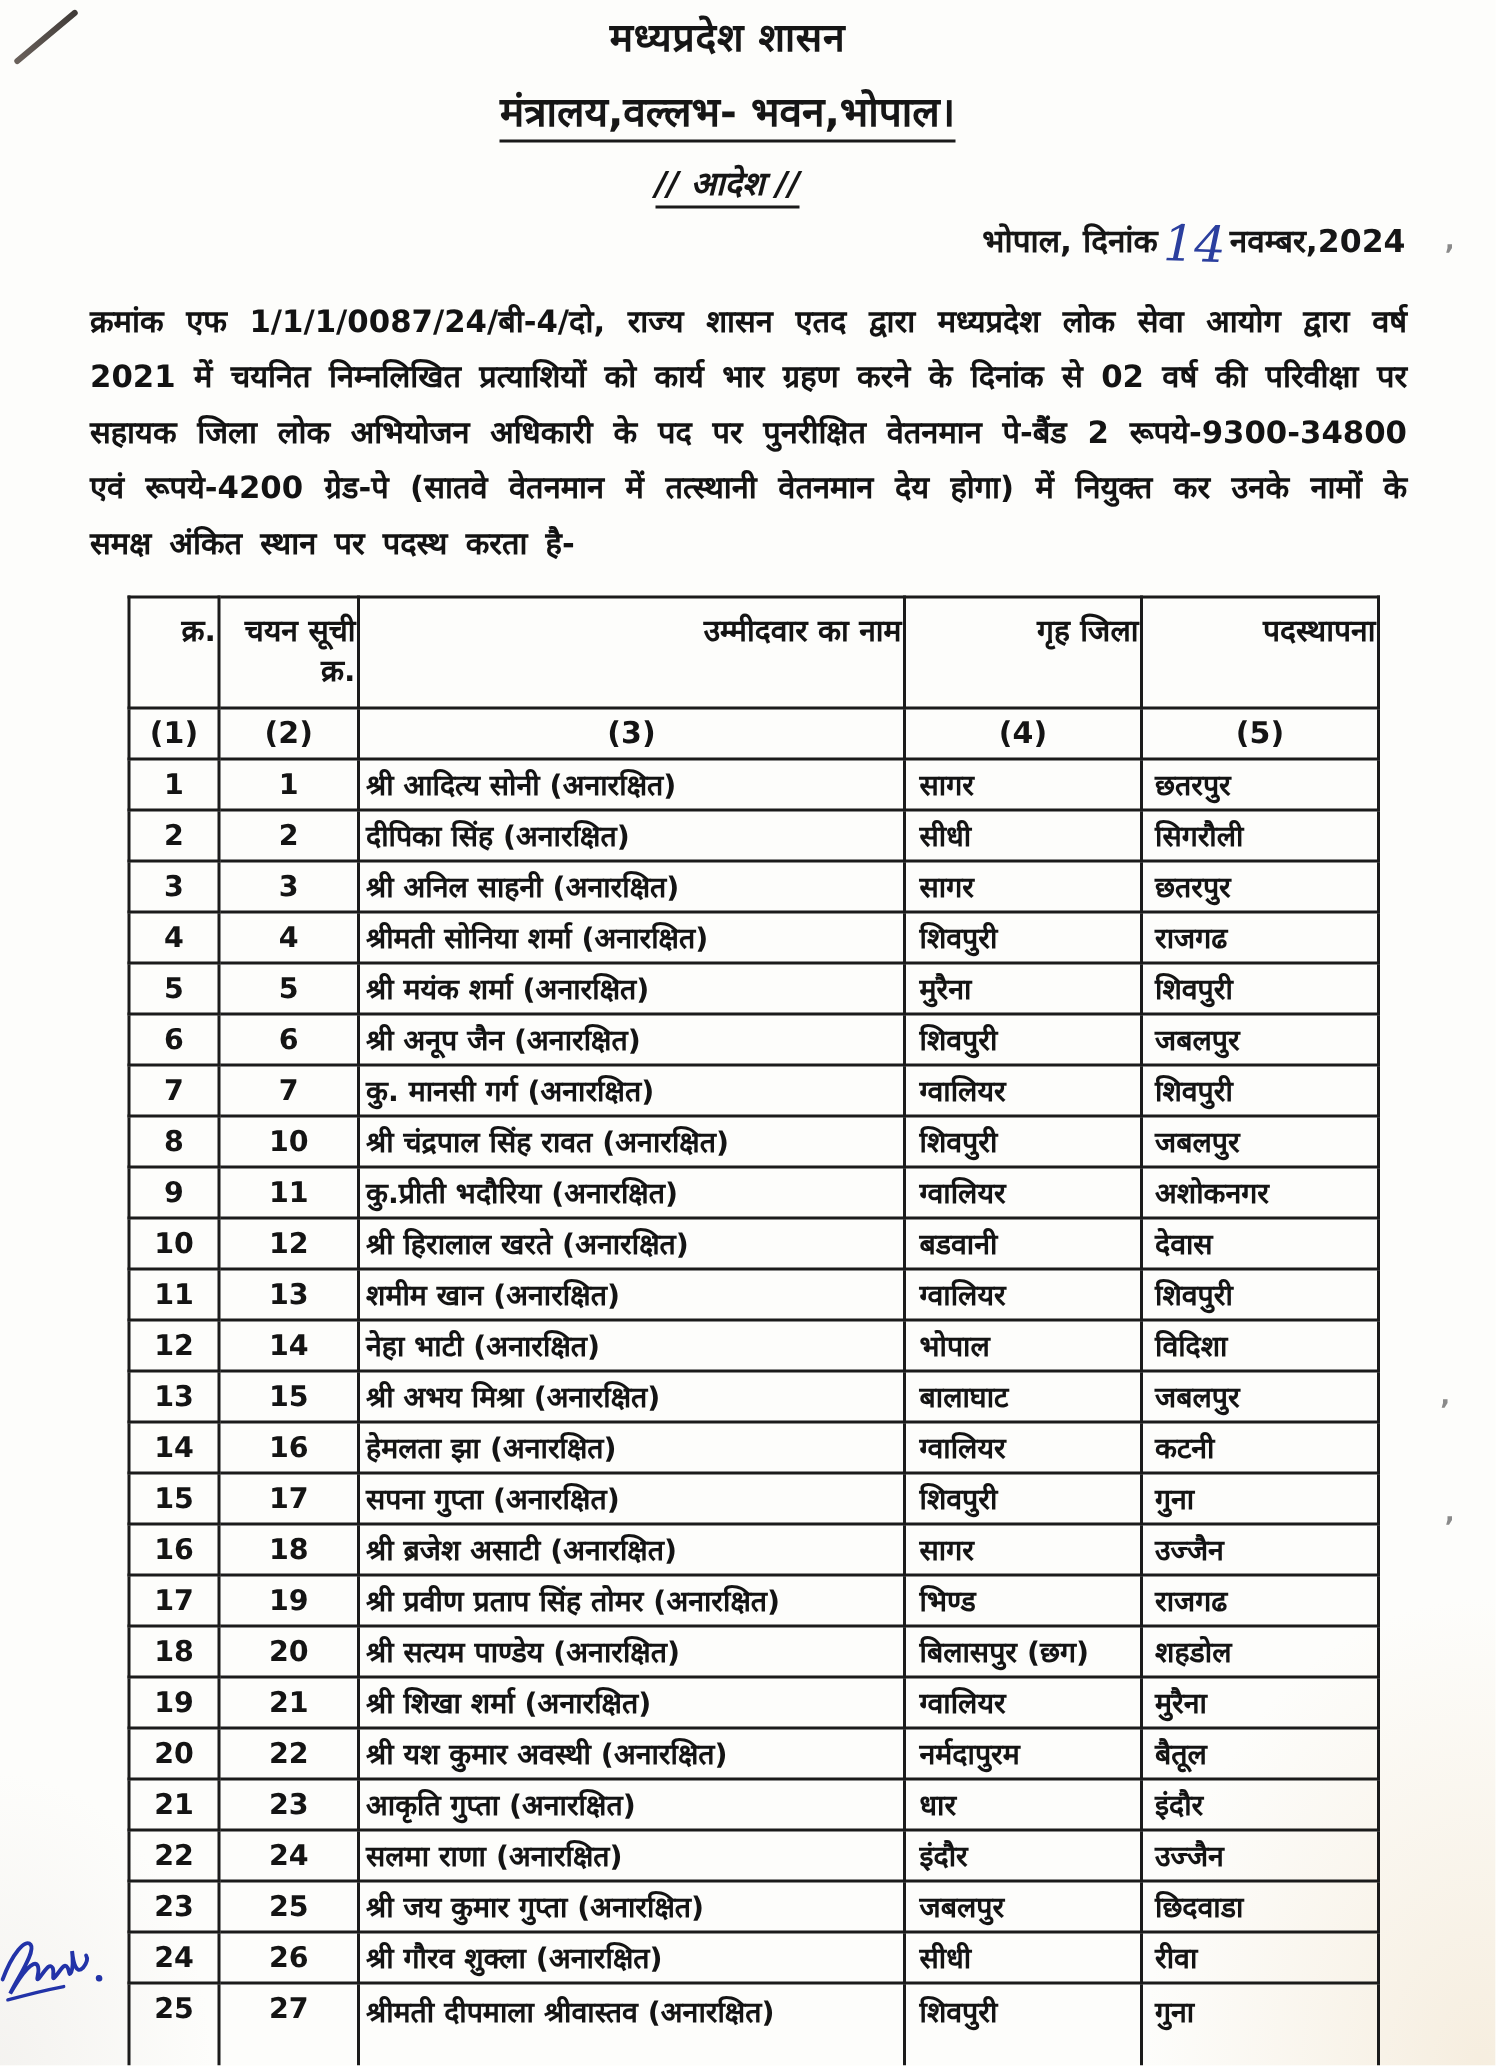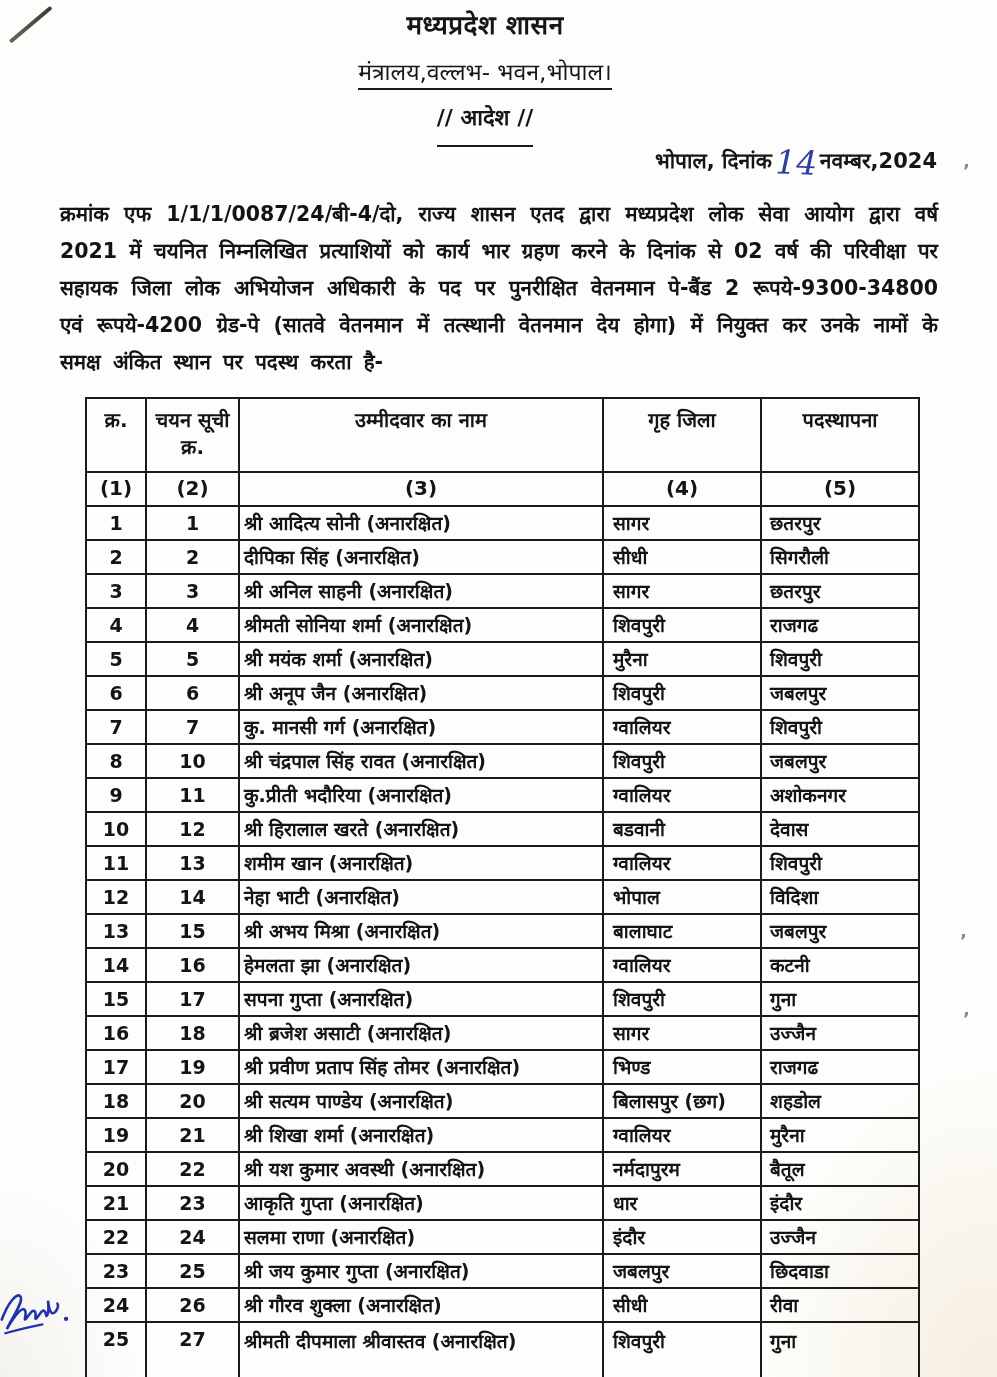--- a/index.html
+++ b/index.html
@@ -17,24 +17,24 @@
   
   .slash {
     position:absolute; left:10px; top:40px; width:54px; height:4px;
     background:linear-gradient(90deg,#6b625c,#3f3a37);
     transform:rotate(-40deg); transform-origin:left center; border-radius:2px;
   }
 
   .title-block { position:absolute; top:6px; left:0; width:970px; text-align:center; }
   .t1 { font-size:26px; font-weight:700; letter-spacing:.5px; margin:0 0 13px 0; }
   .t2 { font-size:22px; font-weight:700; margin:0 0 13px 0; }
-  .t3 { font-size:23px; font-weight:400; margin:0 0 11px 0; display:inline-block;
+  .t3 { font-size:27px; font-weight:700; margin:0 0 11px 0; display:inline-block;
         border-bottom:2.5px solid #1a1a1a; padding-bottom:1px; }
   .t4 { font-size:22px; font-weight:700; display:inline-block;
-        border-bottom:2.5px solid #1a1a1a; padding-bottom:14px; }
+        border-bottom:2.5px solid #1a1a1a; padding-bottom:1px;font-style:italic; }
   .title-block .line { display:block; }
 
   .date-line {
     position:absolute; top:146px; right:60px;
     font-size:21px; font-weight:700; white-space:nowrap;
     display:flex; align-items:flex-start;margin-left:24px;
   }
   .hand-date {
     color:#2b3f9e; font-size:33px; line-height:30px; font-weight:400;
     transform:skewX(-10deg) rotate(2deg); margin:0 3px; position:relative; top:2px;
@@ -44,21 +44,21 @@
   .body-par {
     position:absolute; top:196px; left:60px; width:878px;
     font-size:20.5px; line-height:37px; font-weight:600;
     text-align:justify; word-spacing:5px; color:#131313;
   }
 
   .tbl-wrap { position:absolute; left:85px; top:397px; }
   table { border-collapse:collapse; table-layout:fixed; width:833px; }
   th, td { border:2.4px solid #1b1b1b; color:#141414; overflow:hidden; }
   th { font-size:20px; font-weight:700; vertical-align:top; padding-top:7px; text-align:center; }
-  tr.hdr th { height:64px; }
+  tr.hdr th { height:64px;text-align:right; }
   tr.nums td { height:26px; text-align:center; font-size:20px; font-weight:700; padding:2px 0 4px; }
   tbody.data td { height:27px; font-size:19px; font-weight:700; padding:2px 4px 3px; }
   tbody.data td.c-sno, tbody.data td.c-list { text-align:center; }
   tbody.data td.c-name { }
   tbody.data td.c-home { padding-left:9px; }
   tbody.data td.c-post { padding-left:8px; }
   tbody.data tr:last-child td { height:70px; vertical-align:top; padding-top:5px; }
 
   .col-sno  { width:60px; }
   .col-list { width:93px; }

